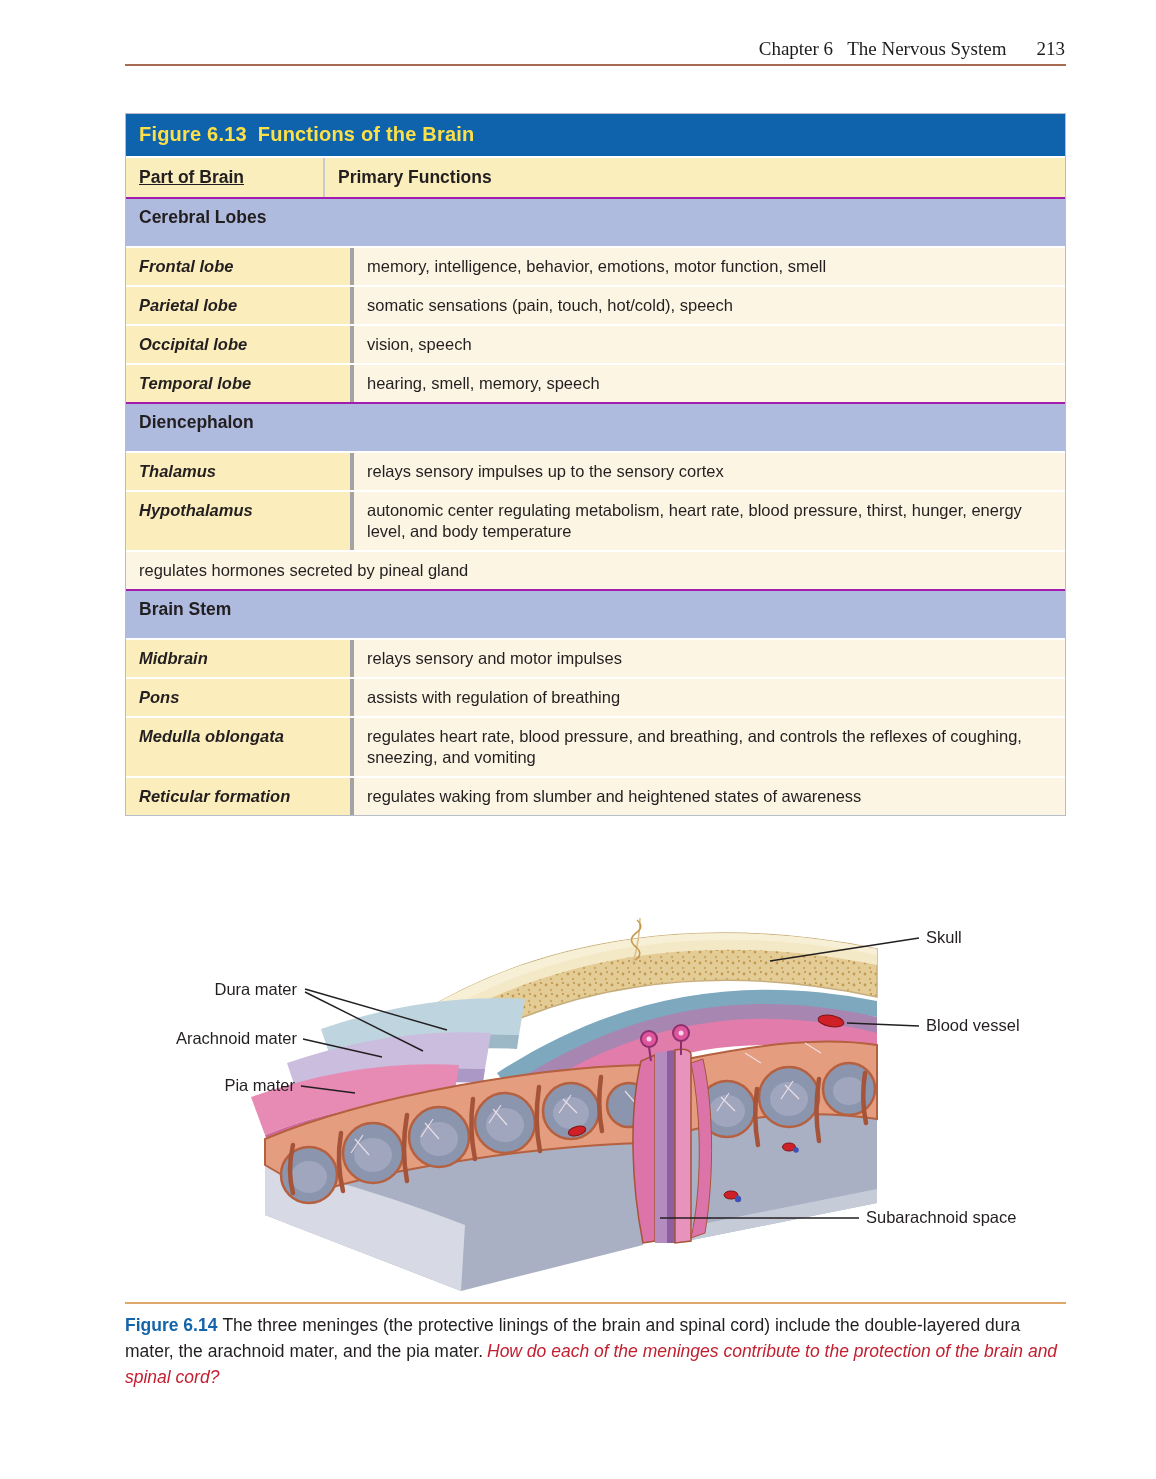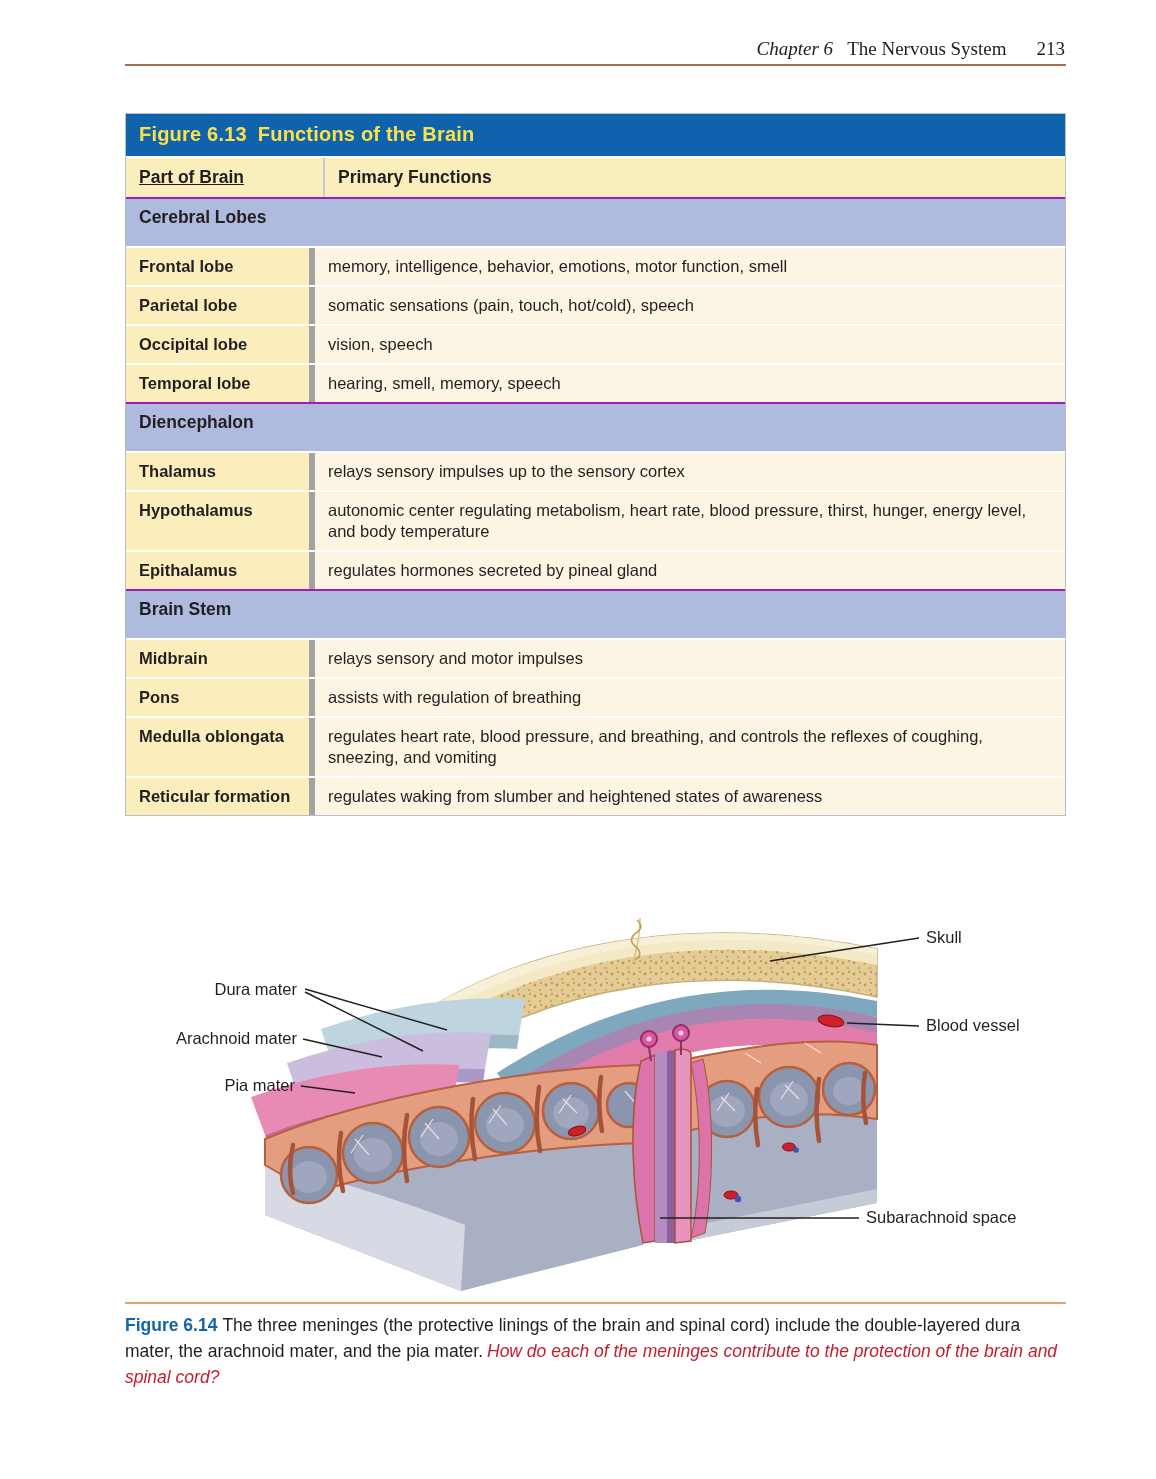--- a/index.html
+++ b/index.html
@@ -5,21 +5,21 @@
   html,body { margin:0; padding:0; background:#ffffff; }
   .page {
     position:relative; width:1156px; height:1479px; background:#ffffff;
     font-family:"Liberation Sans", sans-serif; color:#231f20; overflow:hidden;
   }
   
   .runhead {
     position:absolute; top:38px; right:91px; font-family:"Liberation Serif", serif;
     font-size:19px; color:#1c1c1c; white-space:nowrap;
   }
-  .runhead .chapter { font-style:italic; margin-right:14px;text-align:right; }
+  .runhead .chapter { margin-right:14px;text-align:right; }
   .runhead .booktitle { margin-right:30px; }
   .head-rule {
     position:absolute; top:64px; left:125px; width:941px; height:2px;
     background:var(--header-rule,#a96b51);
   }
   
   .ftable {
     position:absolute; left:125px; top:113px; width:941px; box-sizing:border-box;
     border:1px solid #b8bdcb; background:#ffffff;
   }
@@ -31,22 +31,22 @@
   .t-head { display:flex; background:var(--head-bg,#fbeebd); border-top:2px solid #ffffff; }
   .t-head .hc { padding:9px 13px; font-weight:bold; font-size:17.5px; box-sizing:border-box; }
   .t-head .c1 { width:199px; border-right:2px solid #c9cbd0; flex:none;text-decoration:underline; }
   .sec-row {
     background:var(--sec-bg,#aebade); font-weight:bold; font-size:17.5px;
     padding:8px 13px 18px 13px; border-top:2px solid #a21caf;
   }
   .t-row { display:flex; align-items:stretch; border-top:2px solid #ffffff; }
   .t-row .cell { padding:8px 13px; font-size:16.5px; line-height:21px; box-sizing:border-box; }
   .t-row .label {
-    width:189px; flex:none; background:var(--part-bg,#fceebc);
-    font-weight:bold; border-right:6px solid #a3a3a3;
+    width:228px; flex:none; background:var(--part-bg,#fceebc);
+    font-weight:bold; font-style:italic; border-right:4px solid #a3a3a3;
   }
   .t-row .value { flex:1; background:var(--val-bg,#fdf5e4); }
   
   .fig-svg { position:absolute; left:125px; top:893px; }
   .fig-svg text { font-family:"Liberation Sans", sans-serif; font-size:16.5px; fill:#231f20; }
   .cap-rule {
     position:absolute; top:1302px; left:125px; width:941px; height:2px;
     background:var(--caption-rule,#e0a76b);
   }
   .caption {
@@ -95,21 +95,20 @@
         <div class="sec-row">Diencephalon</div>
         <div class="t-row">
           <div class="cell label">Thalamus</div>
           <div class="cell value">relays sensory impulses up to the sensory cortex</div>
         </div>
         <div class="t-row">
           <div class="cell label">Hypothalamus</div>
           <div class="cell value">autonomic center regulating metabolism, heart rate, blood pressure, thirst, hunger, energy level, and body temperature</div>
         </div>
         <div class="t-row">
-          <div class="cell label">Epithalamus</div>
           <div class="cell value">regulates hormones secreted by pineal gland</div>
         </div>
         <div class="sec-row">Brain Stem</div>
         <div class="t-row">
           <div class="cell label">Midbrain</div>
           <div class="cell value">relays sensory and motor impulses</div>
         </div>
         <div class="t-row">
           <div class="cell label">Pons</div>
           <div class="cell value">assists with regulation of breathing</div>

